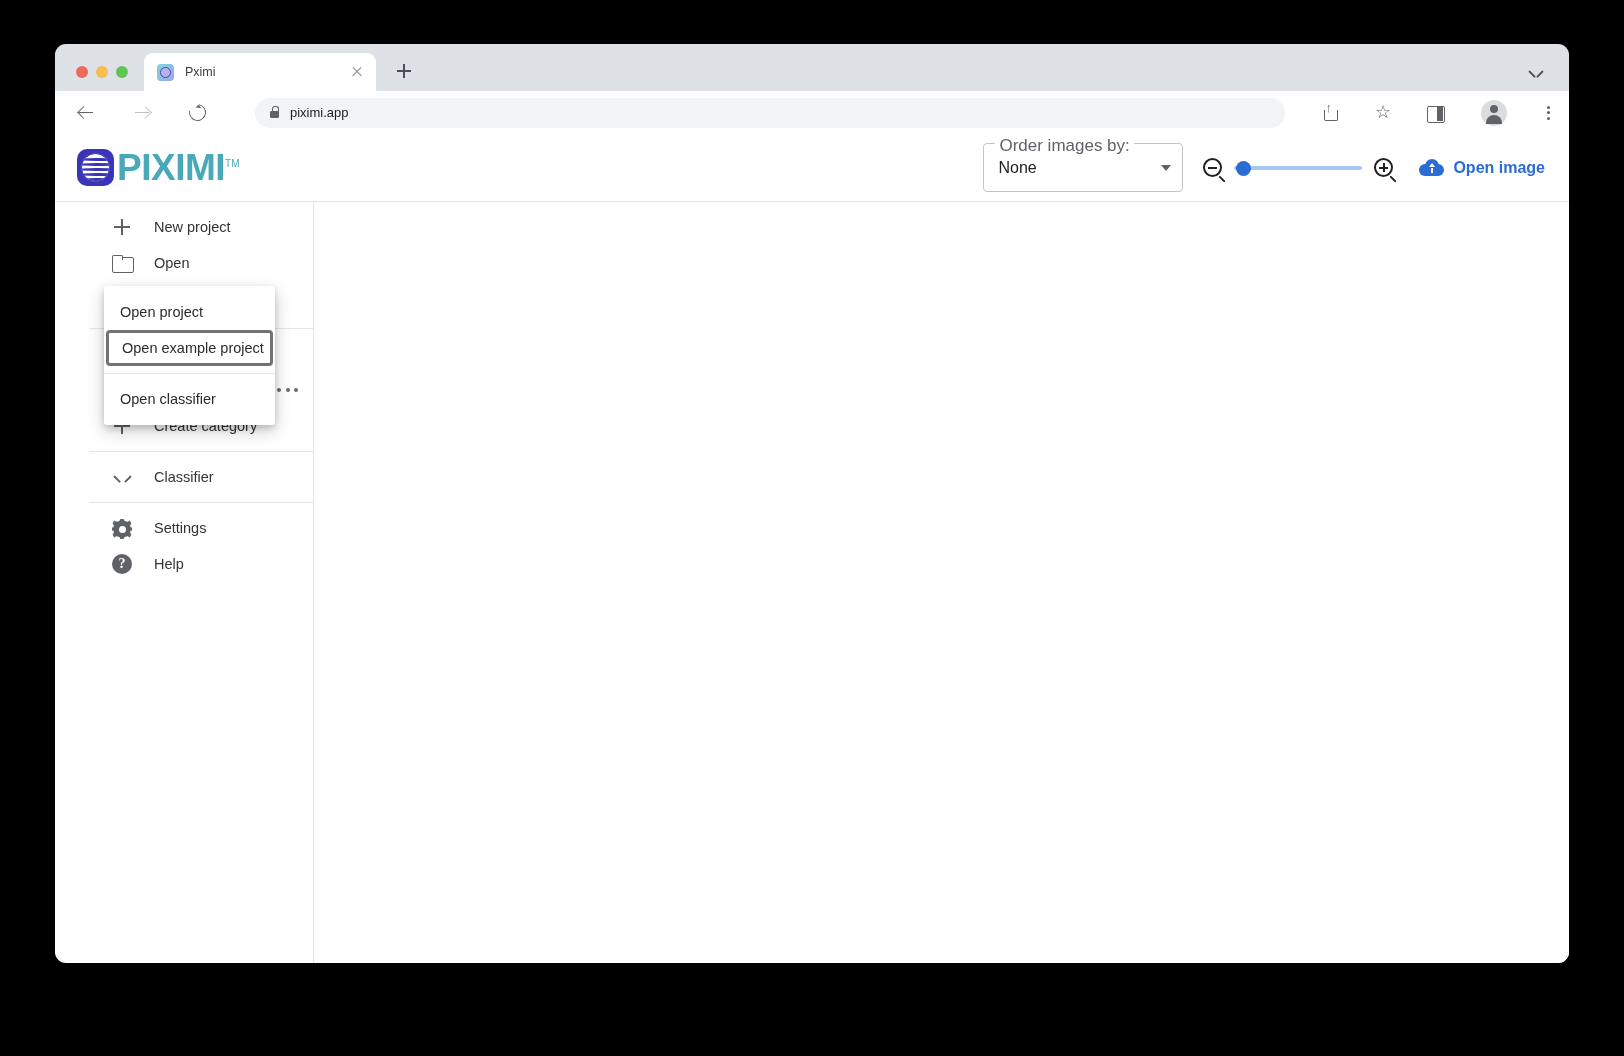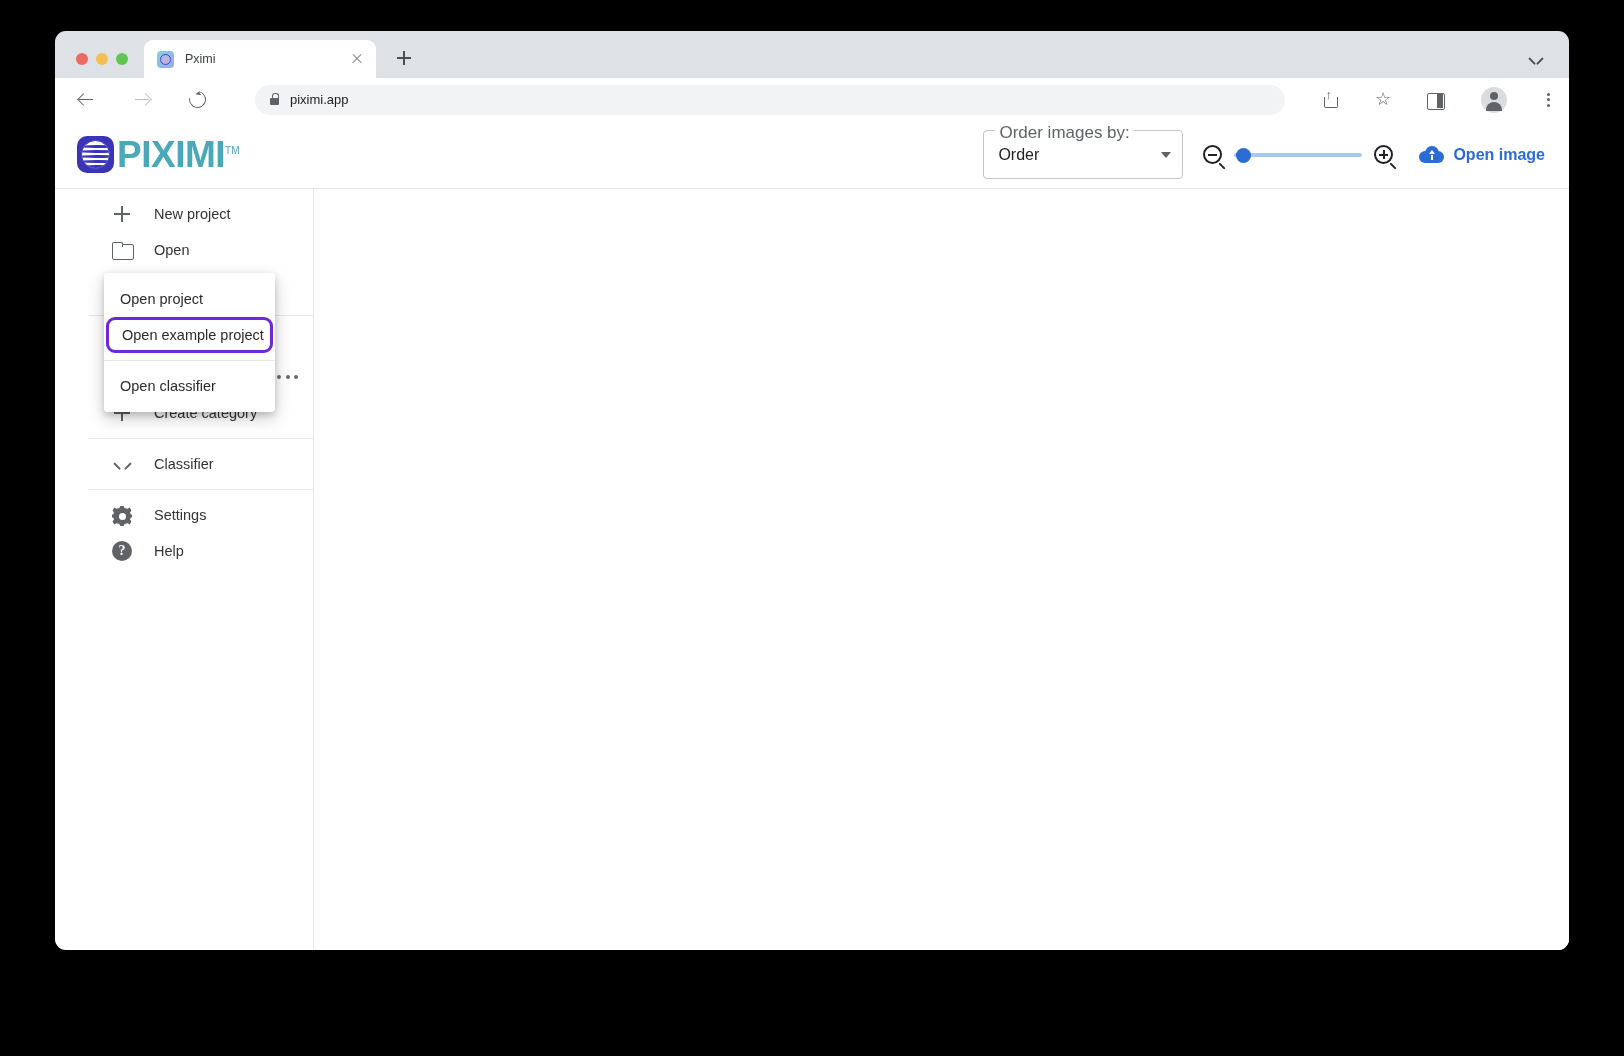--- a/index.html
+++ b/index.html
@@ -6,21 +6,21 @@
   html, body {
     width: 1624px; height: 1056px;
     background: #000;
     font-family: "Liberation Sans", sans-serif;
     overflow: hidden;
   }
 
   
   .browser-window {
     position: absolute;
-    left: 55px; top: 31px;
+    left: 55px; top: 44px;
     width: 1514px; height: 919px;
     background: #404040;
     border-radius: 11px;
     overflow: hidden;
     display: flex;
     flex-direction: column;
   }
 
   
   .tabstrip {
@@ -566,22 +566,22 @@
   .popup-item {
     height: 36px;
     display: flex; align-items: center;
     padding-left: 16px;
     font-size: 14.5px;
     color: #2b2b2b;
     cursor: pointer;
   }
   .popup-sep { height: 1px; background: #e8e8e8; margin: 7px 0; }
   .popup-item.highlighted {
-    border: 3px solid #6d28d9;
-    border-radius: 9px;
+    border: 3px solid #737373;
+    border-radius: 4px;
     height: 36px;
     padding-left: 13px;
     margin: 0 2px;
   }
 
   .canvas { flex: 1 1 auto; background: #ffffff; }
 </style>
 </head>
 <body>
 
@@ -643,21 +643,21 @@
           </div>
         </div>
         <div class="logo-word">
           <span>PIXIMI</span><span class="logo-tm">TM</span>
         </div>
       </div>
 
       <div class="header-right">
         <div class="order-select">
           <span class="order-legend">Order images by:</span>
-          <span class="order-value">Order</span>
+          <span class="order-value">None</span>
           <span class="order-caret"></span>
         </div>
 
         <div class="zoom-out-wrap">
           <div class="zoom-ic">
               <em></em>
             </div>
         </div>
 
         <div class="slider">

